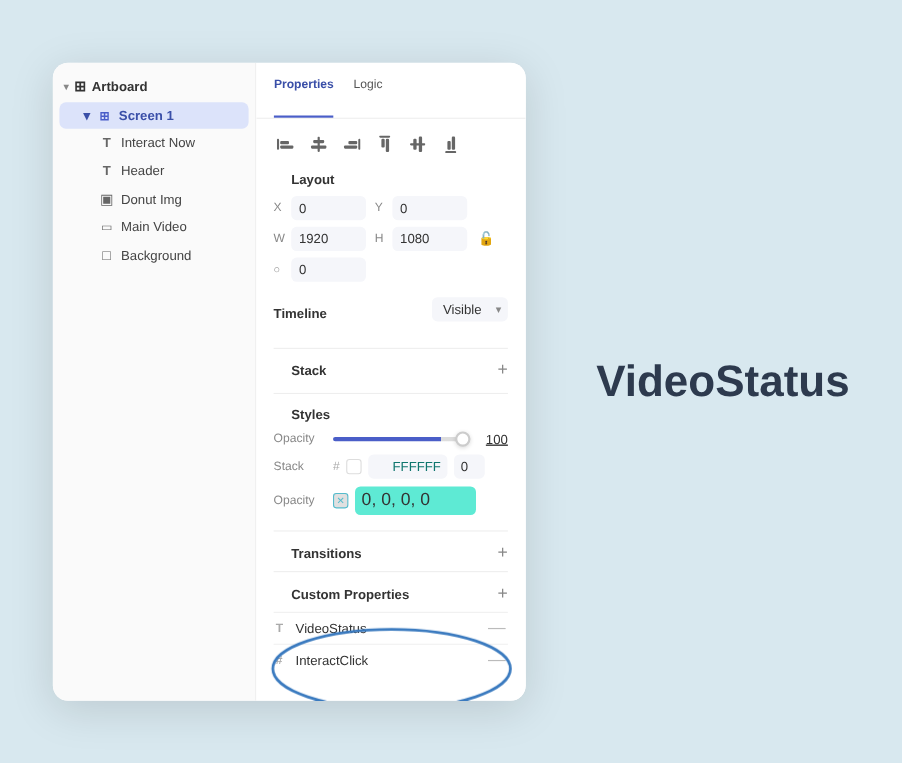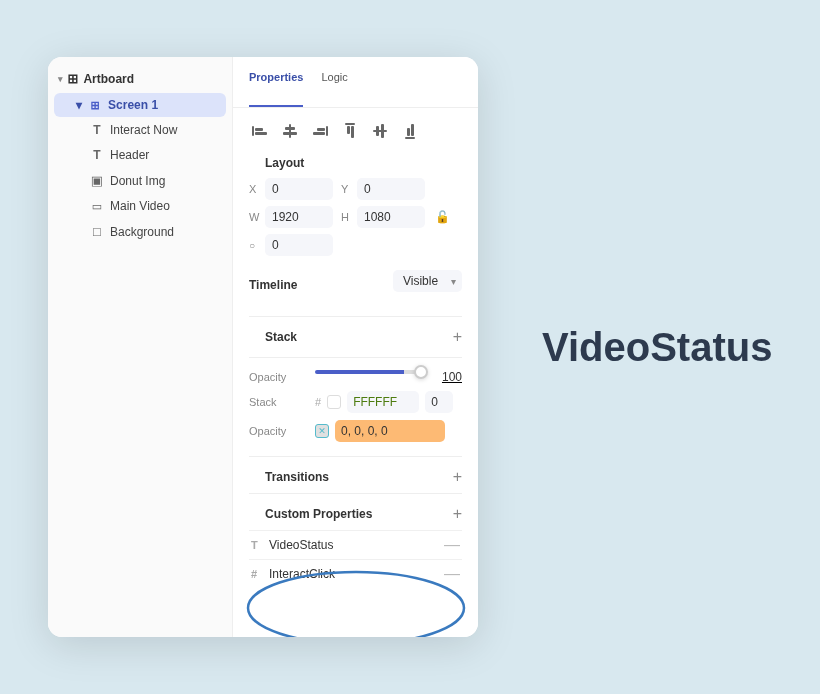--- a/index.html
+++ b/index.html
@@ -230,32 +230,33 @@
       margin: 8px 0 12px;
     }
 
     
     .stack-section { margin-bottom: 12px; }
 
     
     .style-row {
       display: flex;
       align-items: center;
-      gap: 20px;
+      gap: 8px;
       margin-bottom: 7px;
     }
     .style-label {
       font-size: 11px;
       color: #888;
       width: 46px;
       flex-shrink: 0;
     }
     .opacity-slider-wrap {
       flex: 1;
       display: flex;
+      align-items: center;
       gap: 8px;
       text-decoration: underline;
     }
     .opacity-slider {
       flex: 1;
       height: 4px;
       background: linear-gradient(to right, #4a5ec8 80%, #ddd 80%);
       border-radius: 2px;
       position: relative;
       cursor: pointer;
@@ -292,23 +293,24 @@
       background: #fff;
       border: 1px solid #ddd;
       border-radius: 3px;
     }
     .fill-input {
       background: #f5f6fa;
       border: none;
       border-radius: 5px;
       padding: 4px 6px;
       font-size: 12px;
-      color: #4d7c0f;
+      color: #0f766e;
       width: 72px;
       outline: none;
+      text-align: right;
     }
     .fill-num {
       background: #f5f6fa;
       border: none;
       border-radius: 5px;
       padding: 4px 6px;
       font-size: 12px;
       color: #333;
       width: 28px;
       outline: none;
@@ -321,25 +323,25 @@
       background: #e0e0e0;
       border-radius: 3px;
       display: flex;
       align-items: center;
       justify-content: center;
       font-size: 9px;
       color: #5bc;
       border: 1.5px solid #5bc;
     }
     .border-val-input {
-      background: #fdba74;
+      background: #5eead4;
       border: none;
       border-radius: 5px;
       padding: 4px 6px;
-      font-size: 12px;
+      font-size: 16px;
       color: #333;
       width: 110px;
       outline: none;
     }
 
     
     .transitions-section { margin-bottom: 6px; text-align: right; }
 
     
     .custom-attrs-section {
@@ -535,20 +537,23 @@
         <div class="stack-section section">
           <div class="section-header">
             <span class="section-title">Stack</span>
             <span class="section-add">+</span>
           </div>
         </div>
 
         <hr class="divider">
 
         <div class="section">
+          <div class="section-header">
+            <span class="section-title">Styles</span>
+          </div>
 
           <div class="style-row">
             <span class="style-label">Opacity</span>
             <div class="opacity-slider-wrap">
               <div class="opacity-slider">
                 <div class="opacity-thumb"></div>
               </div>
               <span class="opacity-val">100</span>
             </div>
           </div>

